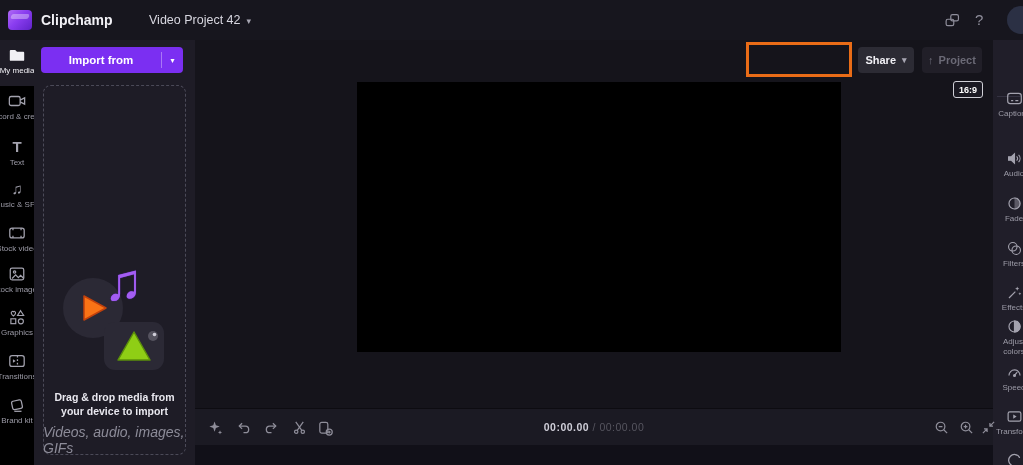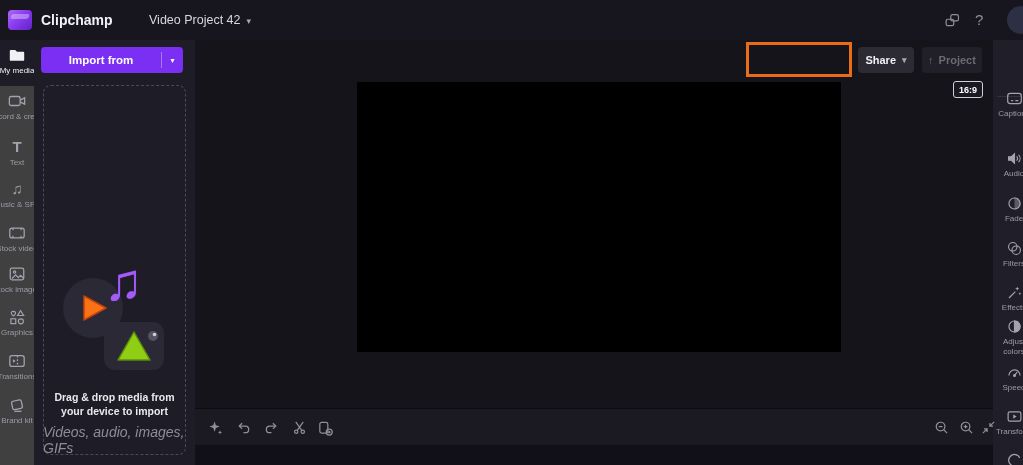--- a/index.html
+++ b/index.html
@@ -14,21 +14,21 @@
   .logo:before{content:"";position:absolute;left:3px;top:4px;width:18px;height:5px;
         background:rgba(255,255,255,.35);border-radius:2px;transform:skewX(-18deg);}
   .appname{left:41px;top:0;height:40px;line-height:40px;color:#f2f1f6;font-size:14px;font-weight:bold;}
   .projname{left:115px;top:0;height:40px;line-height:40px;color:#d8d7e0;font-size:12.5px;margin-left:34px;}
   .chev{color:#a7a6b2;font-size:9px;margin-left:6px;}
   .tb-icon{color:#8f8e9b;}
   .help{left:975px;top:0;height:40px;line-height:40px;color:#8f8e9b;font-size:15px;}
   .avatar{left:1007px;top:6px;width:28px;height:28px;border-radius:50%;background:#2b3044;}
 
   
-  .lrail{left:0;top:40px;width:34px;height:425px;background:#404040;overflow:hidden;}
+  .lrail{left:0;top:40px;width:34px;height:425px;background:#000000;overflow:hidden;}
   .lrail-sel{left:0;top:0;width:34px;height:46px;background:#1e1c26;}
   .rail-item{position:absolute;left:-15px;width:64px;text-align:center;color:#a3a2ae;}
   .rail-item .ic{height:18px;}
   .rail-lbl{font-size:8px;line-height:1.25;color:#9c9ba7;margin-top:2px;}
   .rail-item.sel, .rail-item.sel .rail-lbl{color:#f1f0f5;}
 
   
   .mpanel{left:34px;top:40px;width:161px;height:425px;background:#1e1c26;}
   .import{left:41px;top:47px;width:142px;height:26px;background:#7b2ff2;border-radius:4px;
           display:flex;align-items:center;color:#fff;}
@@ -323,20 +323,21 @@
       </svg>
   </div>
   <div class="t-ic" style="left:317px;">
     <svg width="16" height="16" viewBox="0 0 17 17" fill="none" stroke="currentColor" stroke-width="1.3">
         <rect x="3" y="2.5" width="8.5" height="11.5" rx="2"></rect>
         <circle cx="13" cy="12.8" r="3.2"></circle>
         <path d="M13 11.3v3M11.5 12.8h3"></path>
       </svg>
   </div>
 
+  <div class="abs tstamp"><span class="t-cur">00:00.00</span><span class="t-sep"> / </span><span class="t-tot">00:00.00</span></div>
 
   <div class="t-ic" style="left:934px;">
     <svg width="15" height="15" viewBox="0 0 16 16" fill="none" stroke="currentColor" stroke-width="1.3">
         <circle cx="7" cy="7" r="4.6"></circle>
         <path d="M10.4 10.4L14 14M5 7h4"></path>
       </svg>
   </div>
   <div class="t-ic" style="left:959px;">
     <svg width="15" height="15" viewBox="0 0 16 16" fill="none" stroke="currentColor" stroke-width="1.3">
         <circle cx="7" cy="7" r="4.6"></circle>

